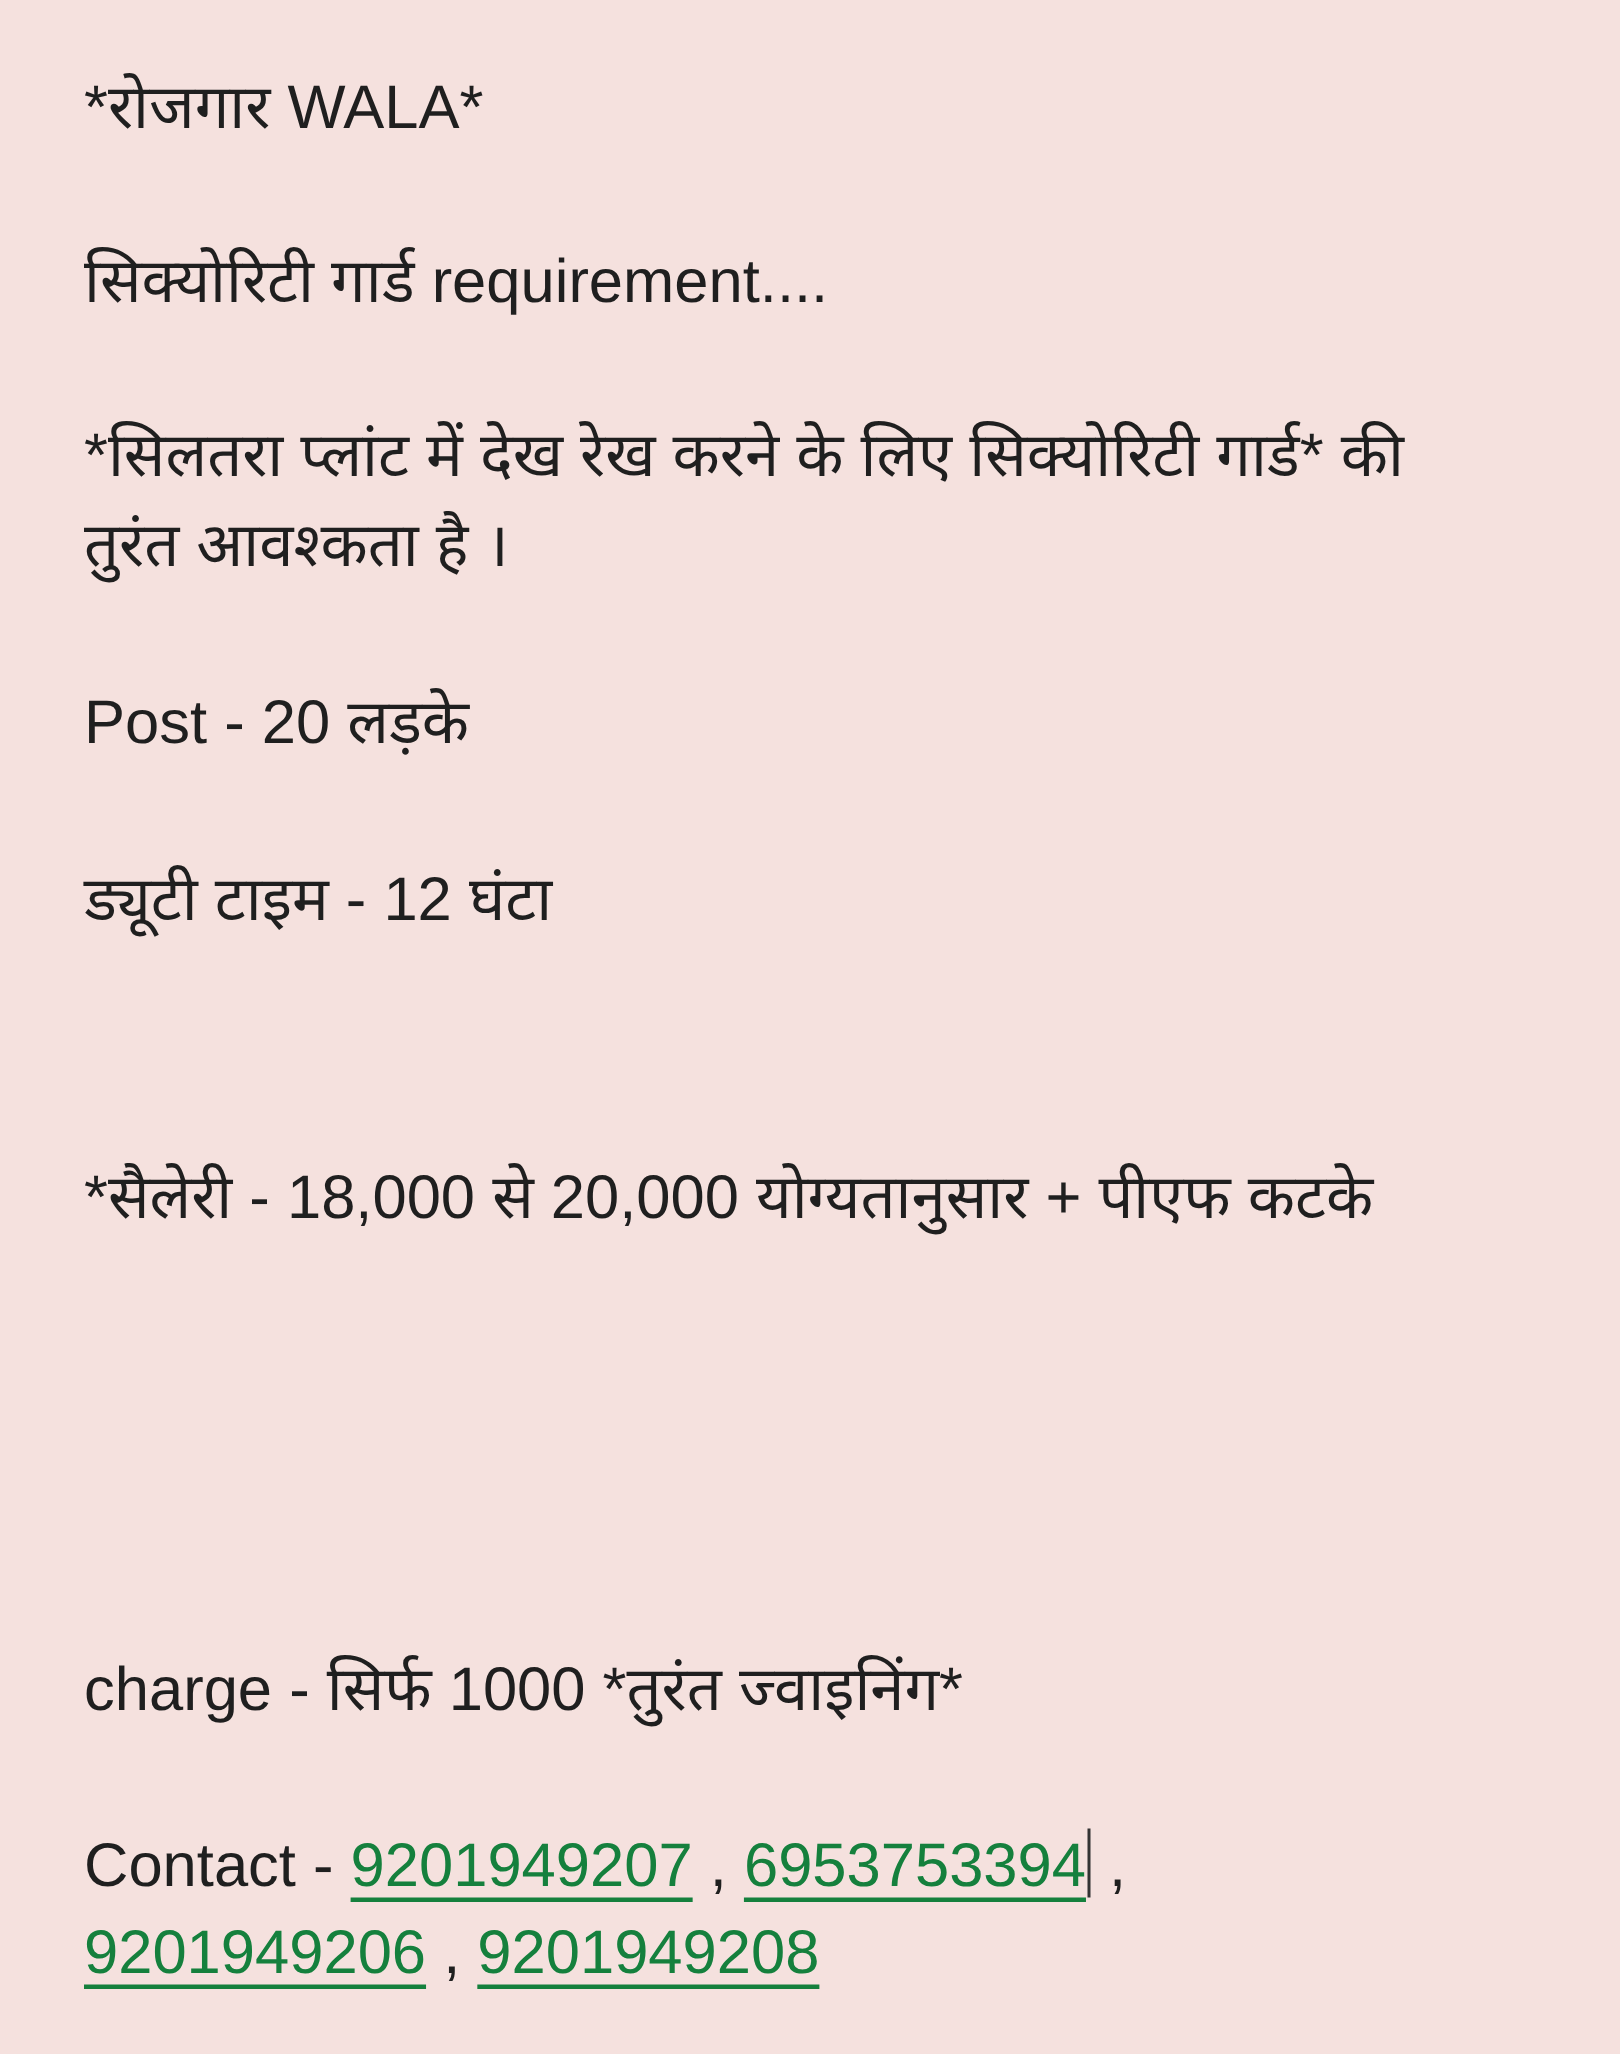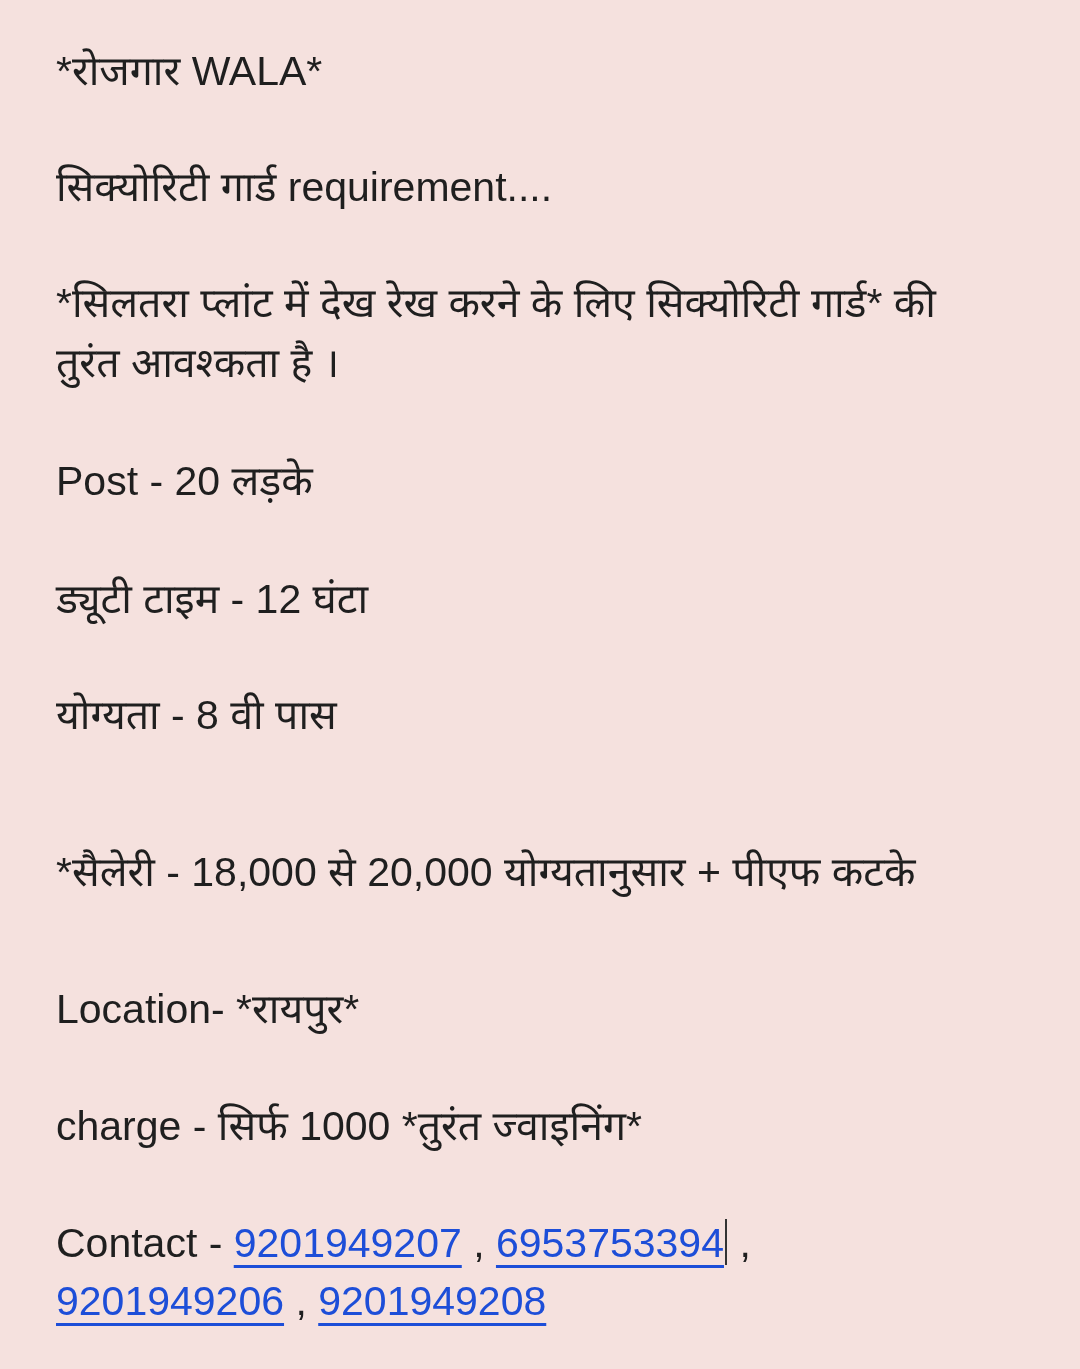--- a/index.html
+++ b/index.html
@@ -6,36 +6,34 @@
   body {
     width:1080px; height:1369px; overflow:hidden;
     background:#f5e1de;
     color:#1f1f1f;
     font-family:"Liberation Sans","DejaVu Sans",sans-serif;
     font-size:41px;
     line-height:58px;
   }
   .doc { position:relative; padding:42px 50px 0 56px; }
   .line { position:absolute; left:56px; white-space:nowrap; }
-  .phone { text-decoration:underline; text-decoration-thickness:3px; text-underline-offset:8px; color:#1d4ed8; }
+  .phone { text-decoration:underline; text-decoration-thickness:3px; text-underline-offset:8px; color:#15803d; }
   .cursor { display:inline-block; width:2px; height:46px; background:#333; vertical-align:-8px; margin:0 1px; }
 </style>
 </head>
 <body>
 
 <div class="doc">
   <div class="line" style="top:158px">सिक्योरिटी गार्ड requirement....</div>
   <div class="line" style="top:42px">*रोजगार WALA*</div>
   <div class="line" style="top:274px">*सिलतरा प्लांट में देख रेख करने के लिए सिक्योरिटी गार्ड* की</div>
   <div class="line" style="top:334px">तुरंत आवश्कता है ।</div>
   <div class="line" style="top:452px">Post - 20 लड़के</div>
   <div class="line" style="top:570px">ड्यूटी टाइम - 12 घंटा</div>
-  <div class="line" style="top:686px">योग्यता - 8 वी पास</div>
-  <div class="line" style="top:843px">*सैलेरी - 18,000 से 20,000 योग्यतानुसार + पीएफ कटके</div>
-  <div class="line" style="top:980px">Location- *रायपुर*</div>
+  <div class="line" style="top:769px">*सैलेरी - 18,000 से 20,000 योग्यतानुसार + पीएफ कटके</div>
   <div class="line" style="top:1097px">charge - सिर्फ 1000 *तुरंत ज्वाइनिंग*</div>
   <div class="line" style="top:1214px">
     <span>Contact - </span><a class="phone">9201949207</a><span> , </span><a class="phone">6953753394</a><span class="cursor"></span><span> ,</span>
   </div>
   <div class="line" style="top:1272px">
     <a class="phone">9201949206</a><span> , </span><a class="phone">9201949208</a>
   </div>
 </div>
 
 </body></html>

